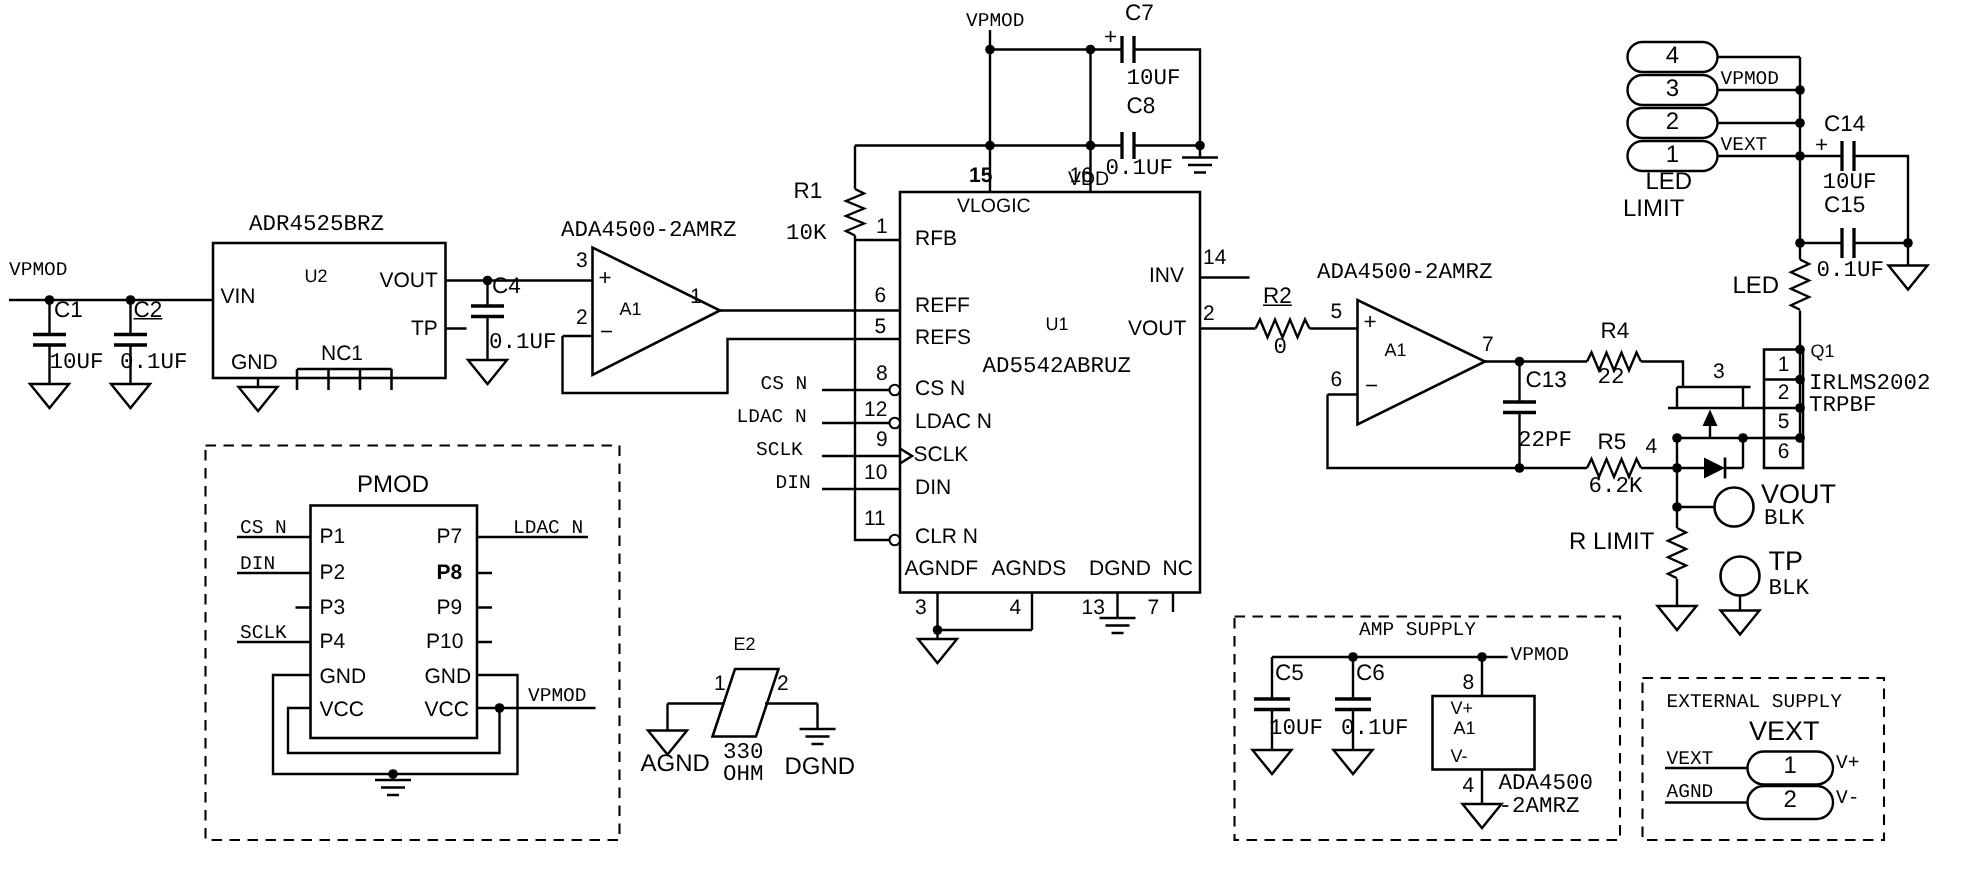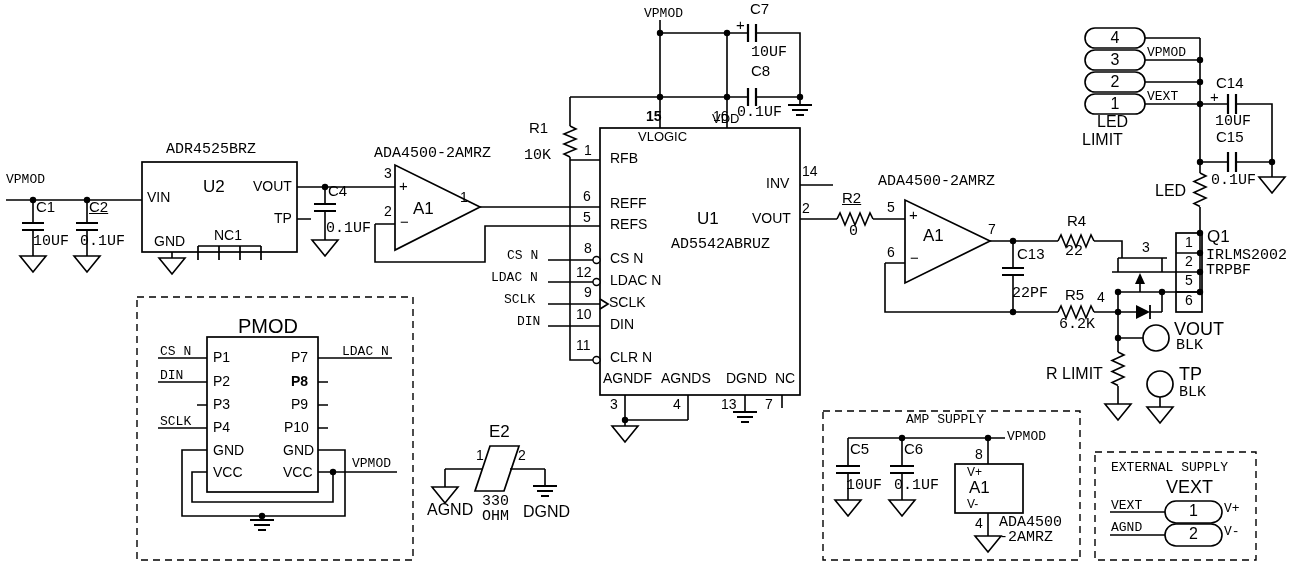--- a/index.html
+++ b/index.html
@@ -8,23 +8,23 @@
   #art{position:absolute;left:0;top:0;}
   #labels{position:absolute;left:0;top:0;width:100%;height:100%;}
   .lbl{position:absolute;white-space:pre;line-height:1.05;color:#000;}
   .m13{font-family:"Liberation Mono","DejaVu Sans Mono",monospace;font-size:13px;}
   .m15{font-family:"Liberation Mono","DejaVu Sans Mono",monospace;font-size:15px;}
   .s12{font-family:"Liberation Sans","DejaVu Sans",sans-serif;font-size:12px;}
   .s13{font-family:"Liberation Sans","DejaVu Sans",sans-serif;font-size:13px;}
   .s14{font-family:"Liberation Sans","DejaVu Sans",sans-serif;font-size:14px;}
   .s15{font-family:"Liberation Sans","DejaVu Sans",sans-serif;font-size:15px;}
   .s16{font-family:"Liberation Sans","DejaVu Sans",sans-serif;font-size:16px;}
-  .s17{font-family:"Liberation Sans","DejaVu Sans",sans-serif;font-size:17px;}
+  .s17{font-family:"Liberation Sans","DejaVu Sans",sans-serif;font-size:12px;}
   .s18{font-family:"Liberation Sans","DejaVu Sans",sans-serif;font-size:18px;}
-  .s20{font-family:"Liberation Sans","DejaVu Sans",sans-serif;font-size:20px;}
+  .s20{font-family:"Liberation Sans","DejaVu Sans",sans-serif;font-size:16px;}
 </style>
 </head>
 <body>
 
 <div id="canvas">
   <svg id="art" width="1311" height="580" viewBox="0 0 1311 580">
 
     <g stroke="#000" stroke-width="1.6" fill="none">
       <path d="M6 200 H142 M33 200 V223 M33 230 V256 M87 200 V223 M87 230 V256
                M297 187 H395 M325 187 V204 M325 211 V240 M172 252 V258 M297 219 H311
@@ -193,21 +193,21 @@
       <div class="lbl s15" style="left: 750px; top: 1px;">C7</div>
       <div class="lbl s15" style="left: 736px; top: 17px;">+</div>
       <div class="lbl m15" style="left: 751px; top: 45px;">10UF</div>
       <div class="lbl s15" style="left: 751px; top: 63px;">C8</div>
       <div class="lbl m15" style="left: 737px; top: 105px;">0.1UF</div>
       <div class="lbl s14" style="left: 646px; top: 109px; font-weight: bold;">15</div>
       <div class="lbl s14" style="left: 713px; top: 109px;">16</div>
       <div class="lbl s13" style="left: 638px; top: 130px;">VLOGIC</div>
       <div class="lbl s13" style="left: 712px; top: 112px;">VDD</div>
       <div class="lbl s17" style="left: 697px; top: 210px;">U1</div>
-      <div class="lbl m15" style="left: 655px; top: 237px; margin-left: 16px;">AD5542ABRUZ</div>
+      <div class="lbl m15" style="left: 655px; top: 237px;">AD5542ABRUZ</div>
       <div class="lbl s14" style="left: 584px; top: 143px;">1</div>
       <div class="lbl s14" style="left: 610px; top: 151px;">RFB</div>
       <div class="lbl s14" style="left: 583px; top: 189px;">6</div>
       <div class="lbl s14" style="left: 610px; top: 196px;">REFF</div>
       <div class="lbl s14" style="left: 583px; top: 210px;">5</div>
       <div class="lbl s14" style="left: 610px; top: 217px;">REFS</div>
       <div class="lbl s14" style="left: 584px; top: 241px;">8</div>
       <div class="lbl s14" style="left: 610px; top: 251px;">CS N</div>
       <div class="lbl s14" style="left: 576px; top: 265px;">12</div>
       <div class="lbl s14" style="left: 610px; top: 273px;">LDAC N</div>
@@ -276,21 +276,21 @@
       <div class="lbl s14" style="left: 1142px; top: 240px;">3</div>
       <div class="lbl s14" style="left: 1097px; top: 290px;">4</div>
       <div class="lbl s17" style="left: 1207px; top: 228px;">Q1</div>
       <div class="lbl m15" style="left: 1206px; top: 248px;">IRLMS2002</div>
       <div class="lbl m15" style="left: 1206px; top: 263px;">TRPBF</div>
       <div class="lbl s14" style="left: 1176px; top: 235px; width: 26px; text-align: center;">1</div>
       <div class="lbl s14" style="left: 1176px; top: 254px; width: 26px; text-align: center;">2</div>
       <div class="lbl s14" style="left: 1176px; top: 273px; width: 26px; text-align: center;">5</div>
       <div class="lbl s14" style="left: 1176px; top: 293px; width: 26px; text-align: center;">6</div>
       <div class="lbl s16" style="left: 1155px; top: 183px;">LED</div>
-      <div class="lbl s16" style="left: 1046px; top: 366px;">R LIMIT</div>
+      <div class="lbl s16" style="left: 1046px; top: 354px;">R LIMIT</div>
       <div class="lbl s18" style="left: 1174px; top: 320px;">VOUT</div>
       <div class="lbl m15" style="left: 1176px; top: 338px;">BLK</div>
       <div class="lbl s18" style="left: 1179px; top: 365px;">TP</div>
       <div class="lbl m15" style="left: 1179px; top: 385px;">BLK</div>
       <div class="lbl s16" style="left: 1085px; top: 30px; width: 60px; text-align: center;">4</div>
       <div class="lbl s16" style="left: 1085px; top: 52px; width: 60px; text-align: center;">3</div>
       <div class="lbl s16" style="left: 1085px; top: 74px; width: 60px; text-align: center;">2</div>
       <div class="lbl s16" style="left: 1085px; top: 96px; width: 60px; text-align: center;">1</div>
       <div class="lbl m13" style="left: 1147px; top: 46px;">VPMOD</div>
       <div class="lbl m13" style="left: 1147px; top: 90px;">VEXT</div>

